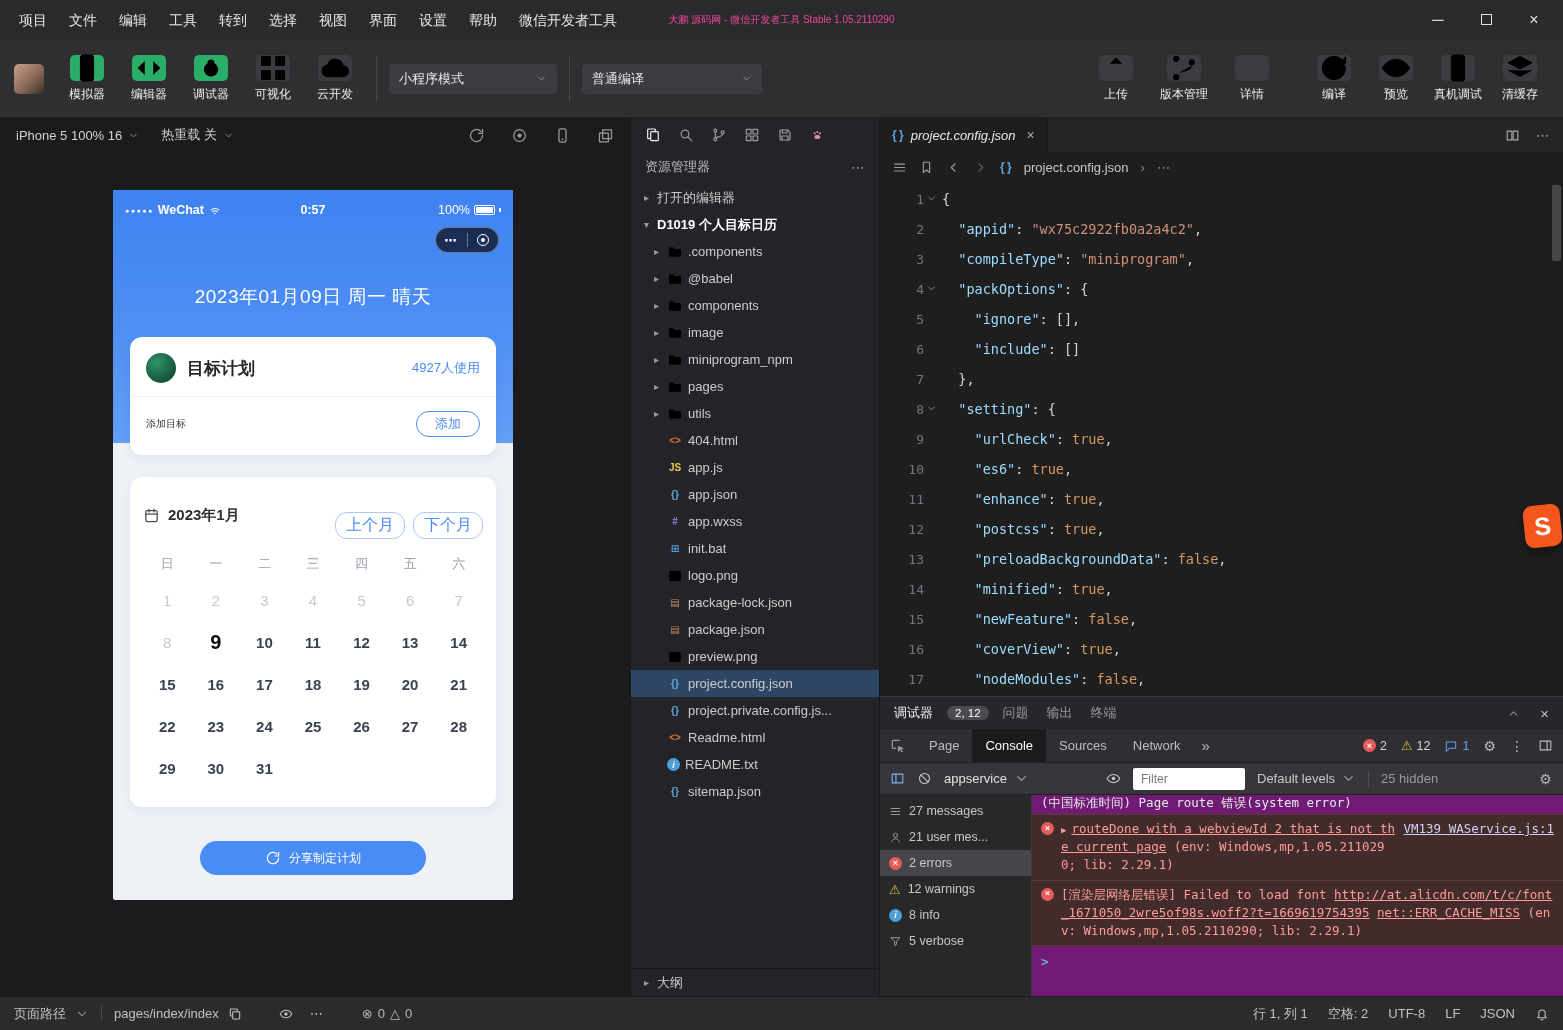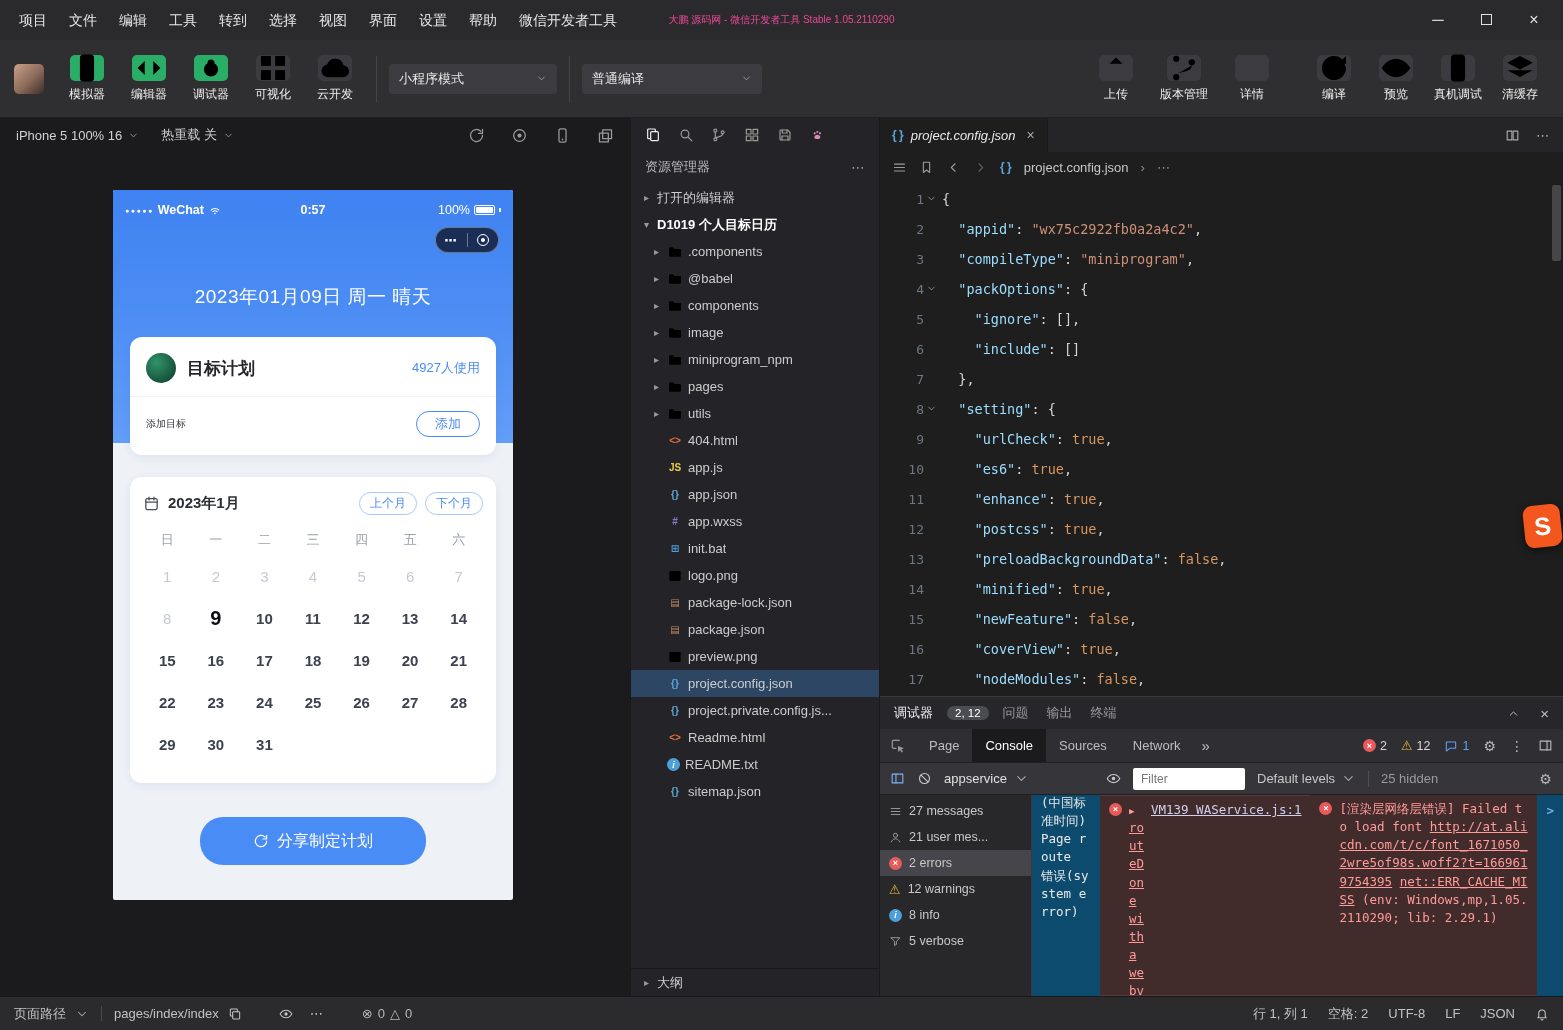--- a/index.html
+++ b/index.html
@@ -78,28 +78,28 @@
   .goal-users{margin-left:auto;font-size:13px;color:#4a8cf5;}
   .goal-div{height:1px;background:#f1f2f5;margin:0 0;}
   .goal-bottom{display:flex;align-items:center;padding:14px 16px 18px;}
   .goal-add-label{font-size:10px;color:#33363c;}
   .pill{margin-left:auto;border:1px solid #4a8cf5;color:#4a8cf5;border-radius:15px;padding:3px 18px;font-size:13px;background:#fff;}
   .cal{margin-top:22px;padding:15px 13px 18px;}
   .cal-head{display:flex;align-items:center;}
   .cal-head .icon{width:17px;height:17px;color:#4a4d55;}
   .cal-month{margin-left:8px;font-size:15px;font-weight:700;color:#2c2f35;}
   .cal-btns{margin-left:auto;display:flex;gap:8px;}
-  .cal-pill{border:1px solid #a9c8f9;color:#4a8cf5;border-radius:12px;padding:2px 10px;font-size:12px;background:#fff;}
+  .cal-pill{border:1px solid #a9c8f9;color:#4a8cf5;border-radius:12px;padding:2px 10px;font-size:16px;background:#fff;margin-top:20px;}
   .cal-week{display:grid;grid-template-columns:repeat(7,1fr);margin-top:16px;text-align:center;color:#9aa2ad;font-size:13px;}
   .cal-grid{display:grid;grid-template-columns:repeat(7,1fr);grid-auto-rows:42px;margin-top:6px;text-align:center;
             font-size:15px;color:#3c4250;font-weight:600;align-items:center;}
   .cd.muted{color:#c4c9d2;font-weight:400;}
   .cd.today{font-size:20px;font-weight:700;color:#0c0d10;}
-  .p-share{margin:34px auto 8px;width:226px;height:48px;background:#4a8cf5;color:#fff;border:none;border-radius:23px;
-           display:flex;align-items:center;justify-content:center;gap:8px;font-size:16px;font-family:inherit;}
+  .p-share{margin:34px auto 8px;width:226px;height:34px;background:#4a8cf5;color:#fff;border:none;border-radius:23px;
+           display:flex;align-items:center;justify-content:center;gap:8px;font-size:12px;font-family:inherit;}
   .p-share .icon{width:16px;height:16px;}
 
   
   .explorer{width:250px;background:#242428;border-left:1px solid #19191b;border-right:1px solid #19191b;
             display:flex;flex-direction:column;}
   .exp-icons{height:34px;display:flex;align-items:center;gap:17px;padding:0 14px;color:#9a9a9a;}
   .exp-icons .icon{width:16px;height:16px;}
   .exp-icons .first{color:#eee;}
   .exp-icons .paw{color:#d98ab5;}
   .exp-title{height:30px;display:flex;align-items:center;padding:0 14px;color:#bbb;font-size:13px;}
@@ -183,21 +183,21 @@
                 font-size:12px;padding:0 8px;font-family:inherit;}
   .filter-input::placeholder{color:#777;}
   .lvl-dd{display:flex;align-items:center;gap:6px;}
   .hidden-lbl{color:#9a9a9a;}
   .db-toolbar .right{margin-left:auto;}
   .db-body{flex:1;display:flex;min-height:0;}
   .db-side{width:152px;background:#28282b;border-right:1px solid #3a3a3e;padding-top:3px;flex:0 0 auto;}
   .srow{height:26px;display:flex;align-items:center;gap:7px;padding:0 9px;color:#c8c8c8;font-size:12.5px;white-space:nowrap;}
   .srow.sel{background:#45454b;}
   .srow .icon{width:13px;height:13px;color:#9a9a9a;flex:0 0 auto;}
-  .db-out{flex:1;min-width:0;background:#0c4a6e;overflow:hidden;display:flex;flex-direction:row;
+  .db-out{flex:1;min-width:0;background:#701a75;overflow:hidden;display:flex;flex-direction:column;
           font-family:"DejaVu Sans Mono","Liberation Mono",monospace;font-size:12.5px;}
   .crow{display:flex;align-items:flex-start;gap:7px;padding:5px 9px;line-height:1.45;}
   .crow.plain{color:#e8e8e8;margin-top:-6px;padding-bottom:2px;}
   .crow.error{background:#422b2b;border-top:1px solid #5e3a3a;border-bottom:1px solid #5e3a3a;color:#ff9b9b;}
   .crow.error + .crow.error{border-top:none;}
   .b-err.sm{margin-top:2px;}
   .mtext{flex:1;min-width:0;word-break:break-all;}
   .exp{font-size:9px;margin-right:5px;}
   .mlink{text-decoration:underline;}
   .msrc{color:#d0d0f0;text-decoration:underline;white-space:nowrap;}

